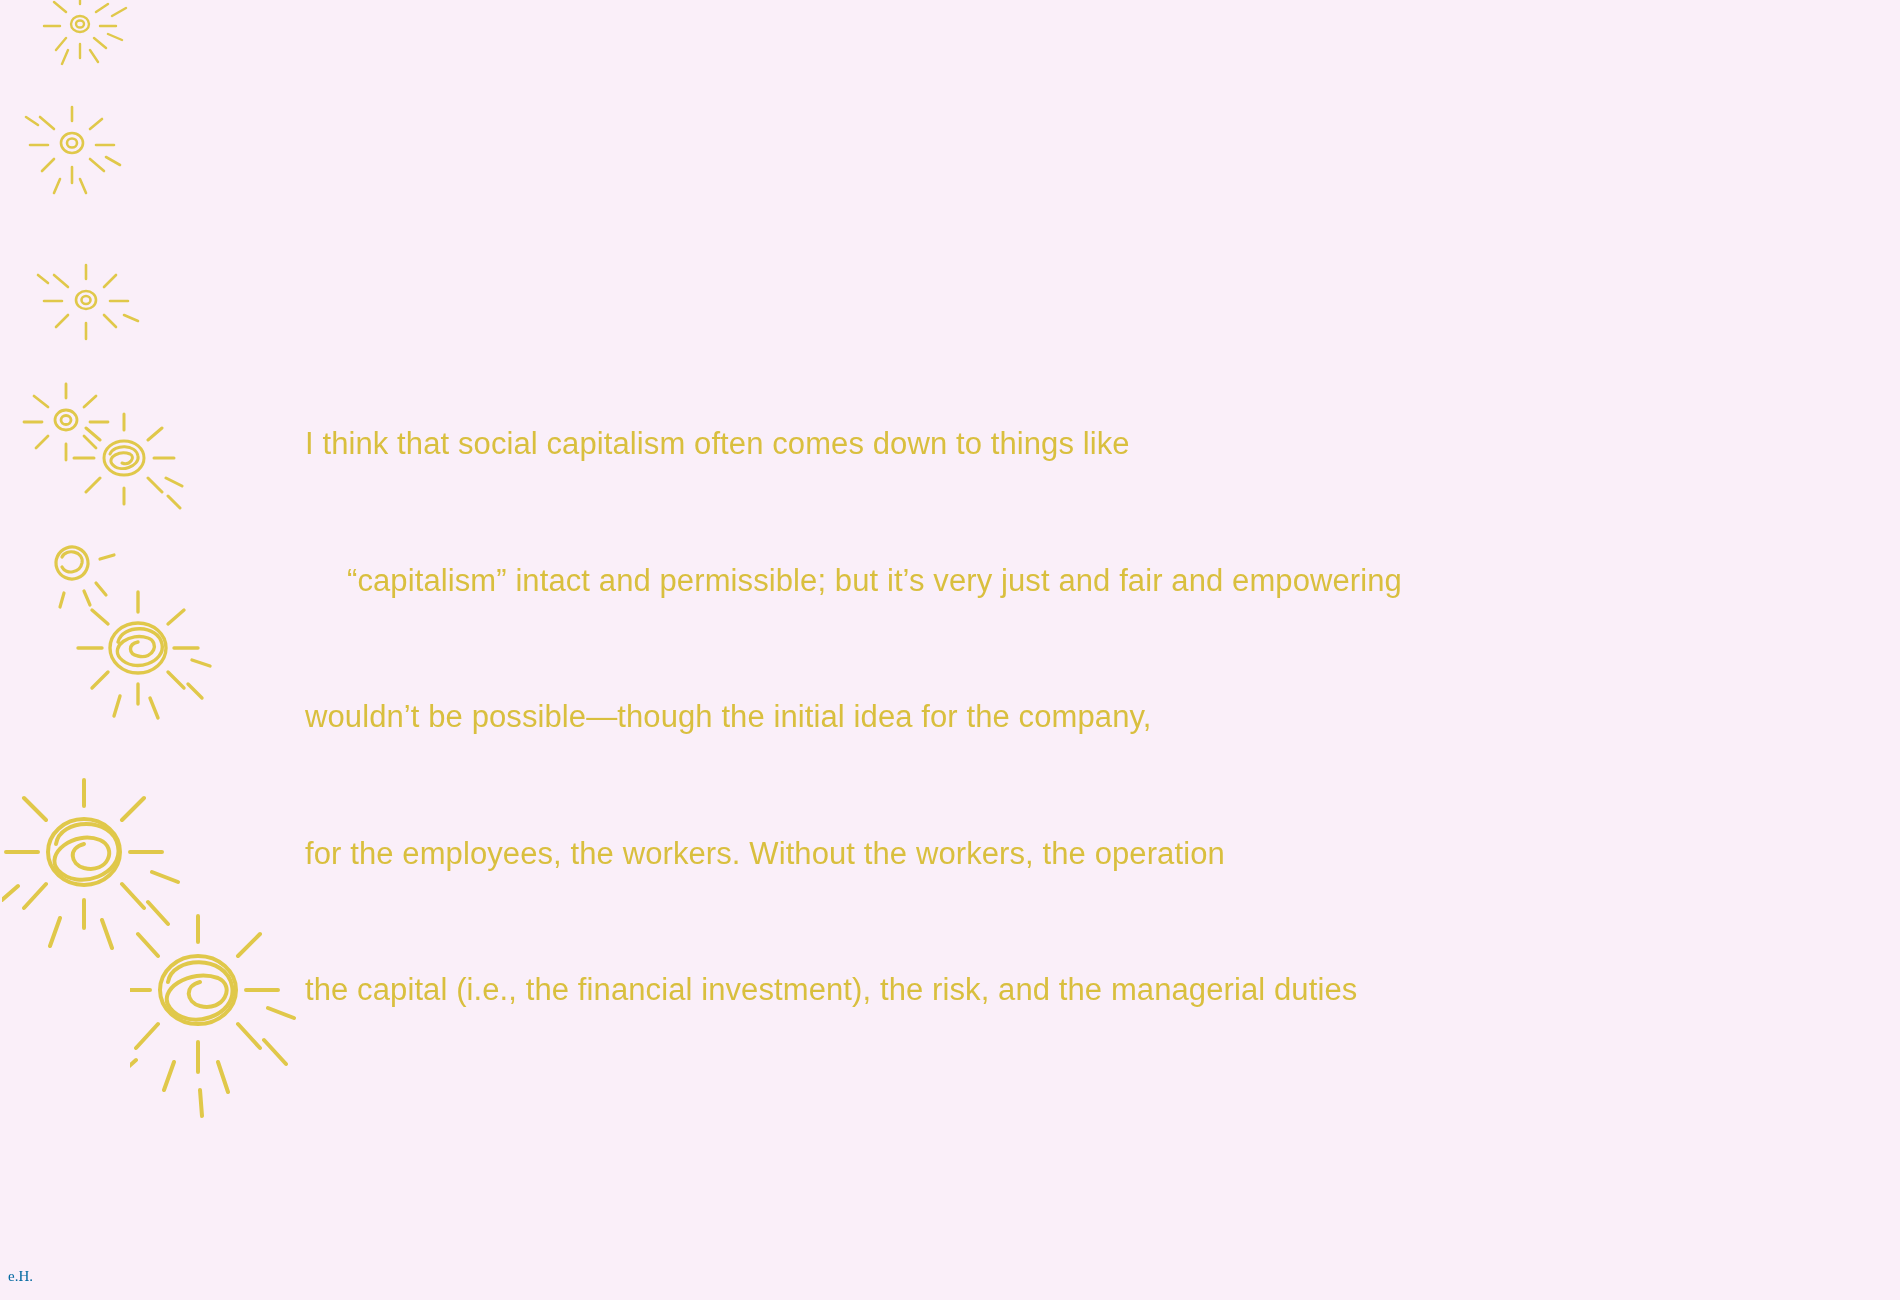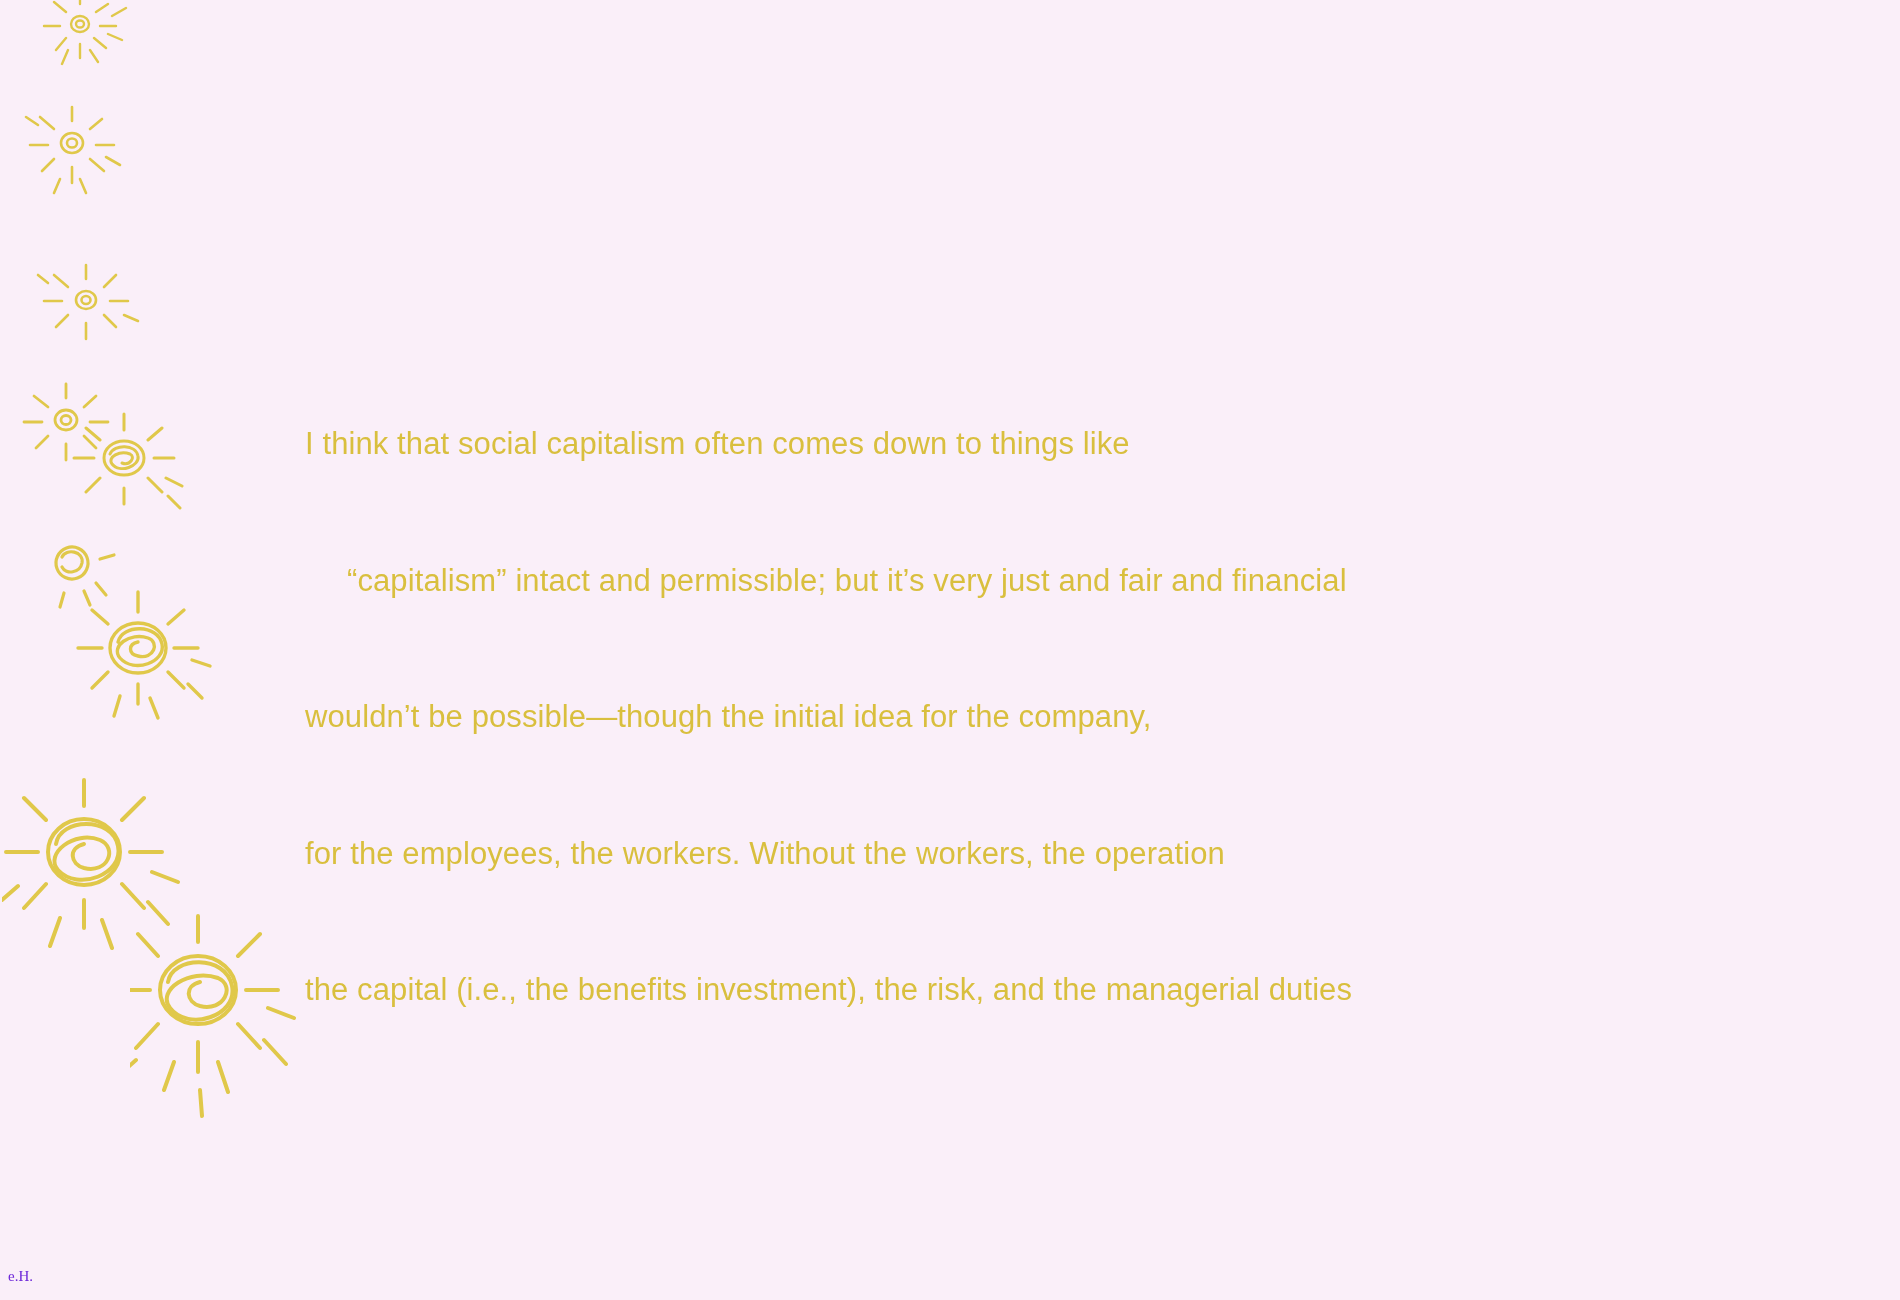--- a/index.html
+++ b/index.html
@@ -53,21 +53,21 @@
   .line.indented {
     text-indent: 42px;
   }
 
   
   #signature {
     position: absolute;
     left: 8px;
     top: 1268px;
     font-size: 15px;
-    color: #6d28d9;
+    color: #0369a1;
     font-family: "Liberation Serif", serif;
   }
 </style>
 </head>
 <body>
 
 <div id="page">
 
   <div id="doodle-column">
 
@@ -161,24 +161,24 @@
                  M68 142 L68 172 M28 124 L6 148 M20 90 L-10 90 M28 56 L8 34
                  M138 108 L164 118 M134 140 L156 164 M44 162 L34 190 M88 162 L98 192
                  M6 160 L-12 176 M70 190 L72 216"></path>
       </g>
     </svg>
 
   </div>
 
   <div id="note-text">
     <span class="line">I think that social capitalism often comes down to things like</span>
-    <span class="line indented">“capitalism” intact and permissible; but it’s very just and fair and financial</span>
+    <span class="line indented">“capitalism” intact and permissible; but it’s very just and fair and empowering</span>
     <span class="line">wouldn’t be possible—though the initial idea for the company,</span>
     <span class="line">for the employees, the workers. Without the workers, the operation</span>
-    <span class="line">the capital (i.e., the benefits investment), the risk, and the managerial duties</span>
+    <span class="line">the capital (i.e., the financial investment), the risk, and the managerial duties</span>
     
     
     
     
     
     
   </div>
 
   <div id="signature">e.H.</div>
 

